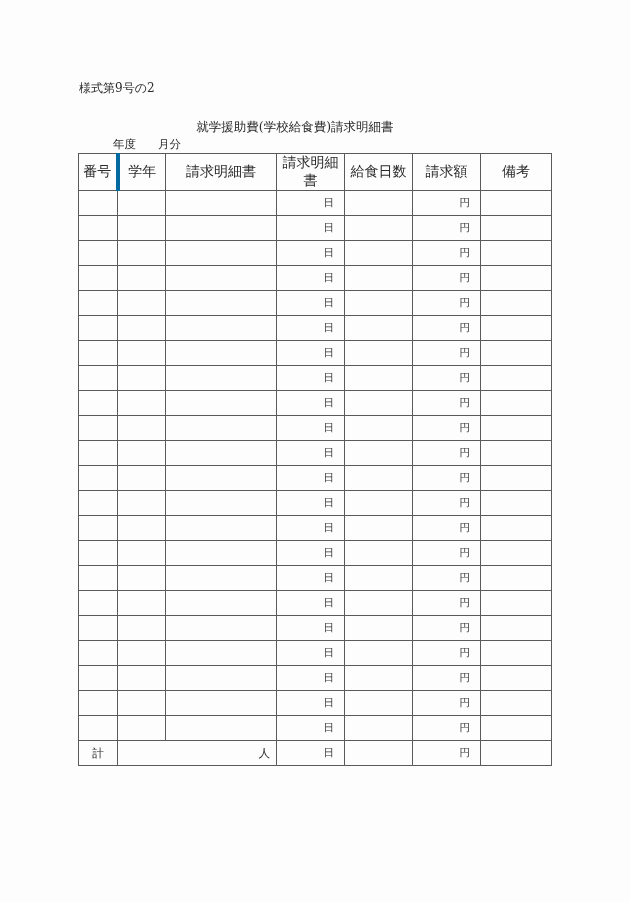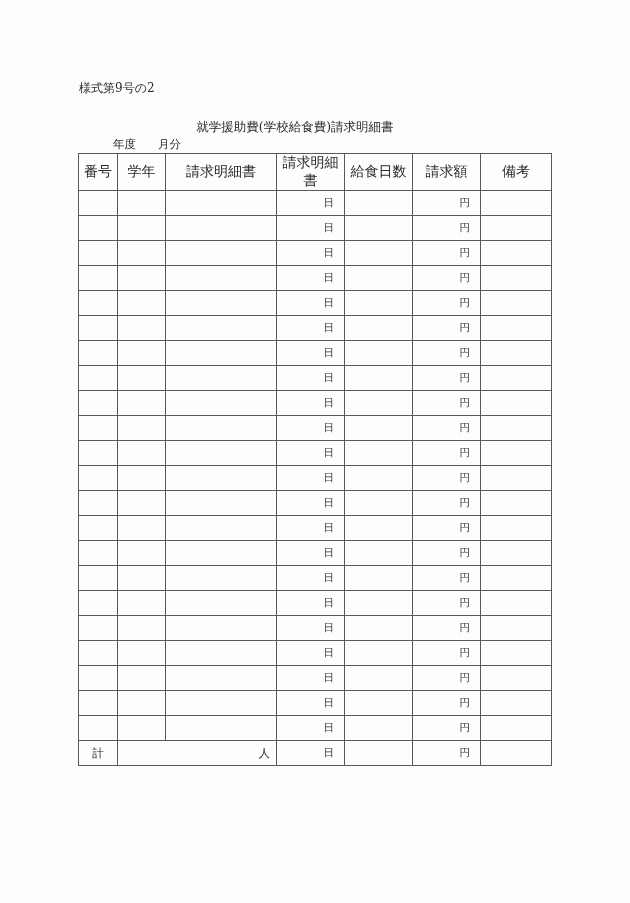--- a/index.html
+++ b/index.html
@@ -54,21 +54,21 @@
       height: 25px;
       padding: 0;
       font-weight: normal;
       box-sizing: border-box;
     }
     table.detail th {
       text-align: center;
       font-size: 14px;
     }
     table.detail td.c2 { border-left: 1px solid #9a9a9a; }
-    table.detail th.c2 { border-left: 1px solid #0369a1; }
+    table.detail th.c2 { border-left: 4px solid #0369a1; }
     td.unit {
       text-align: right;
       padding-right: 10px !important;
       font-size: 10.5px;
       color: #333;
     }
     td.total-label {
       text-align: center;
     }
     td.total-people {

